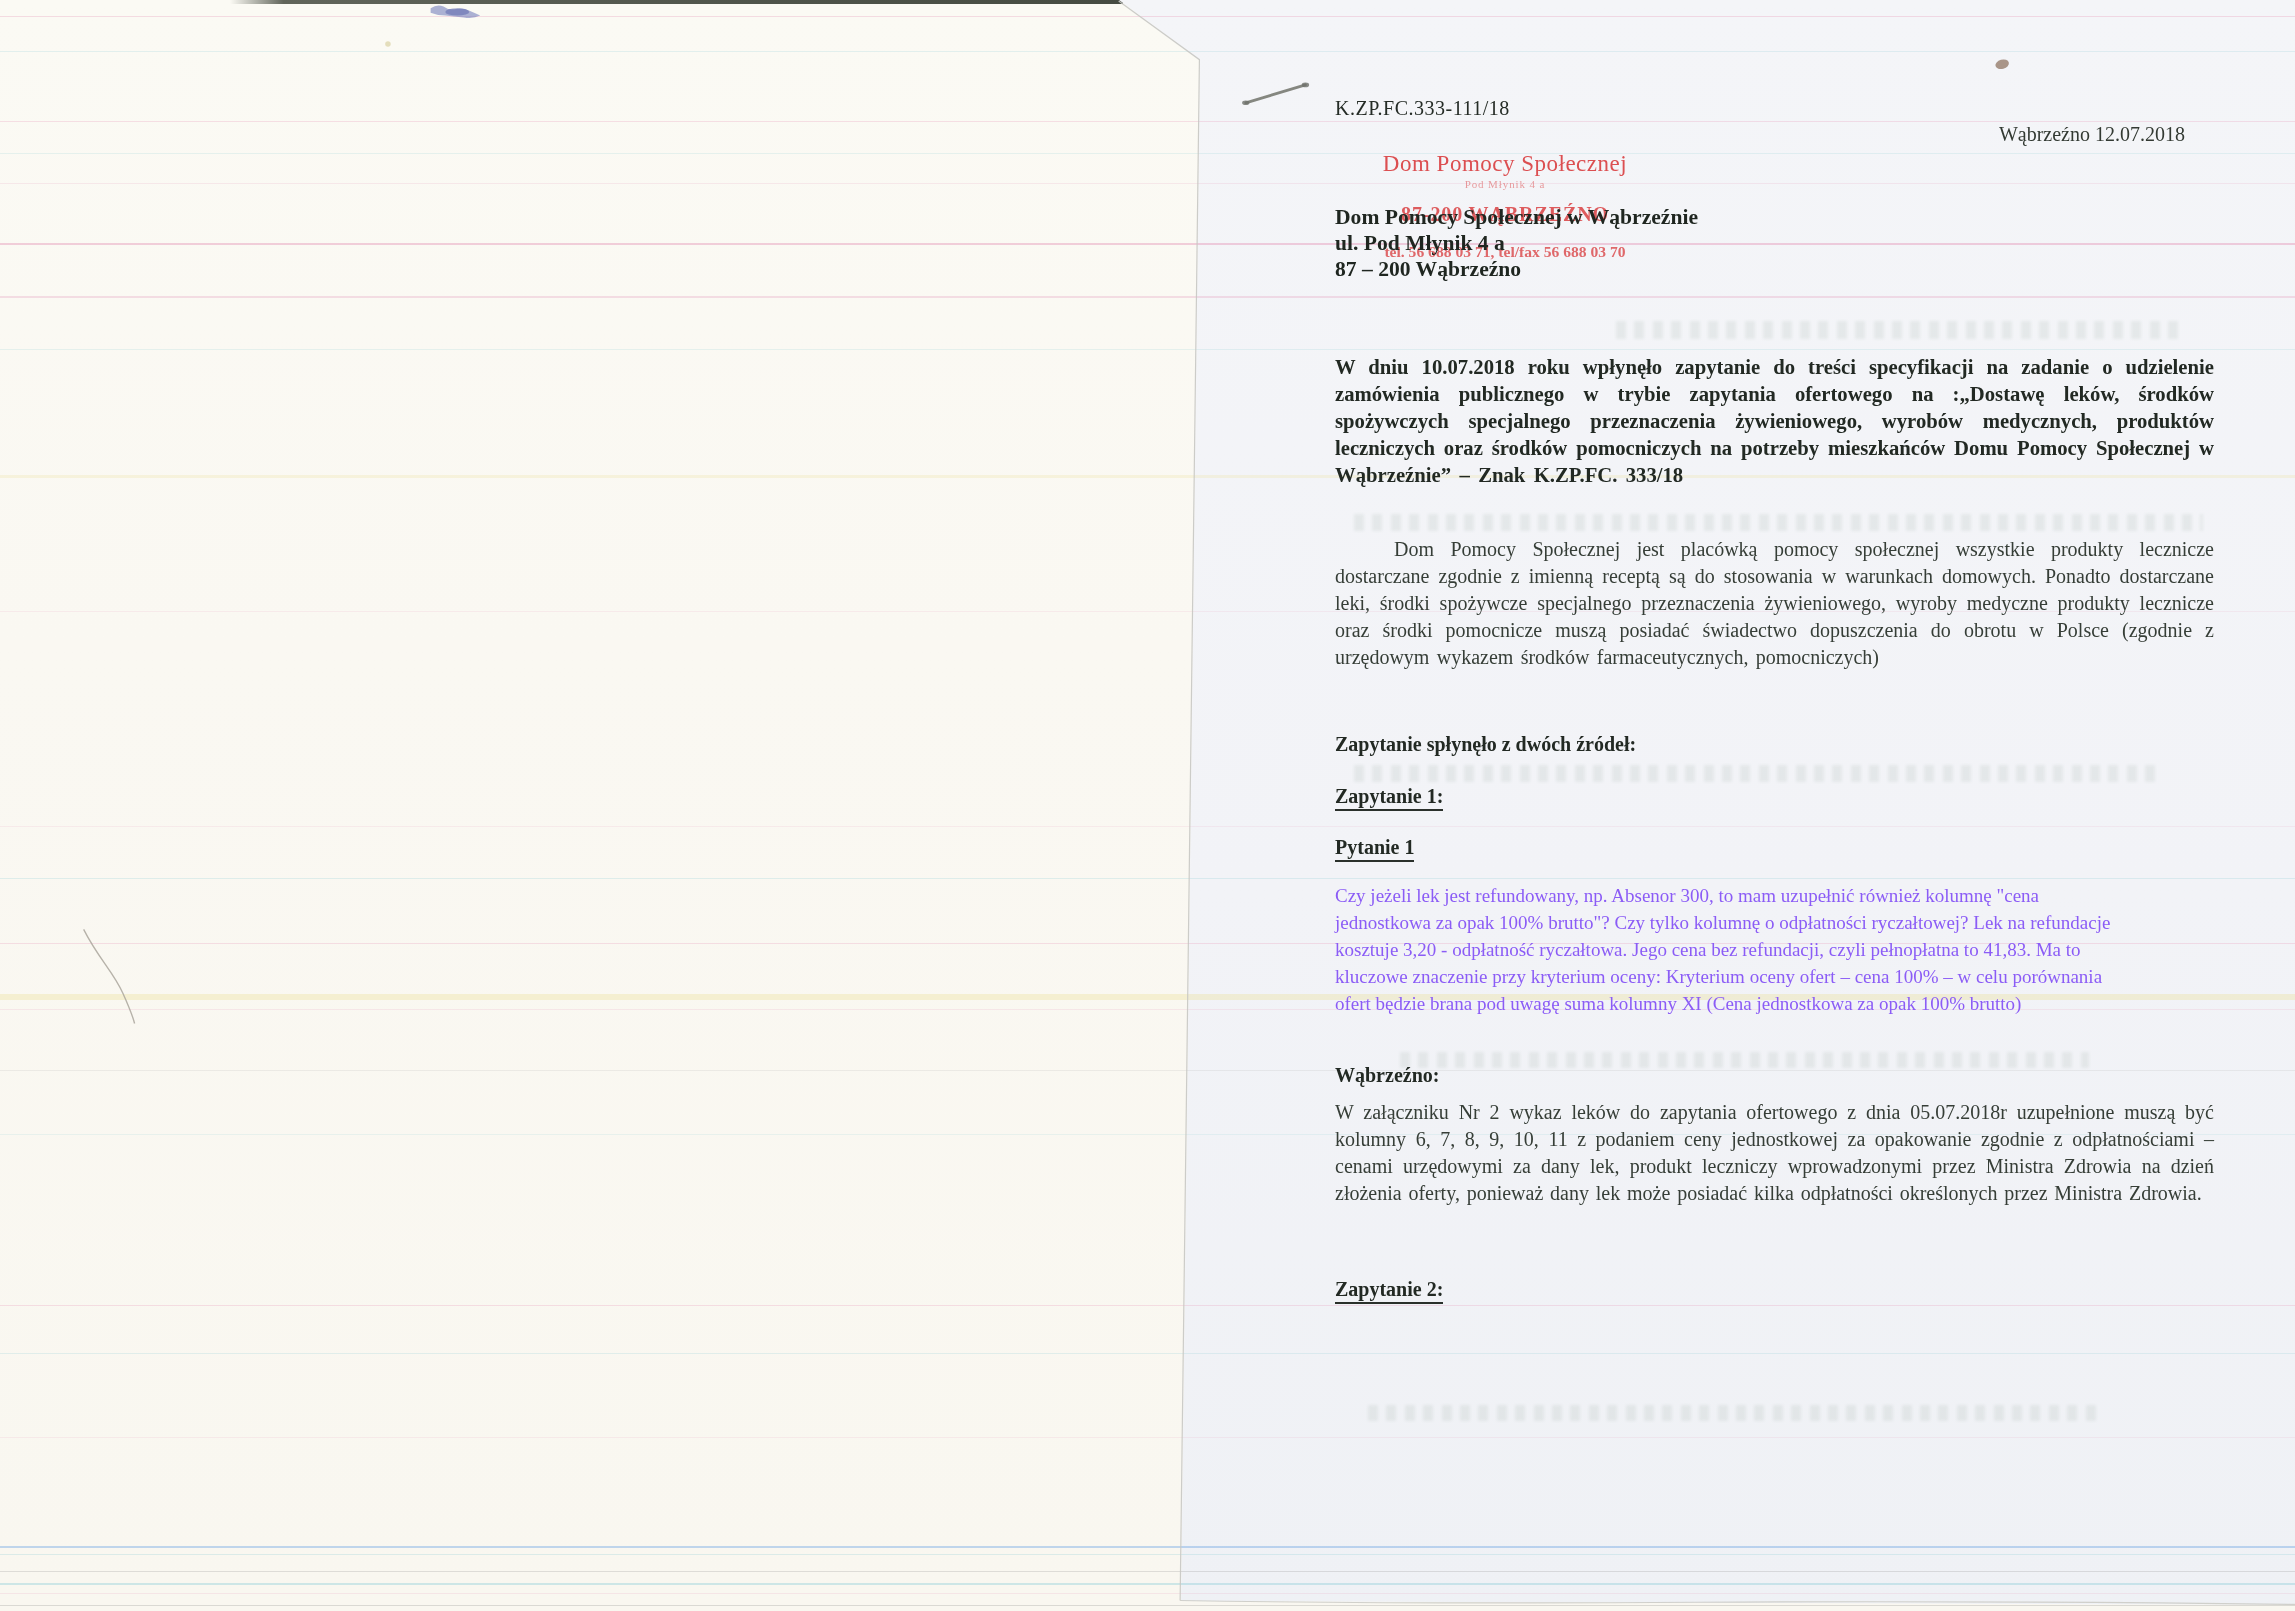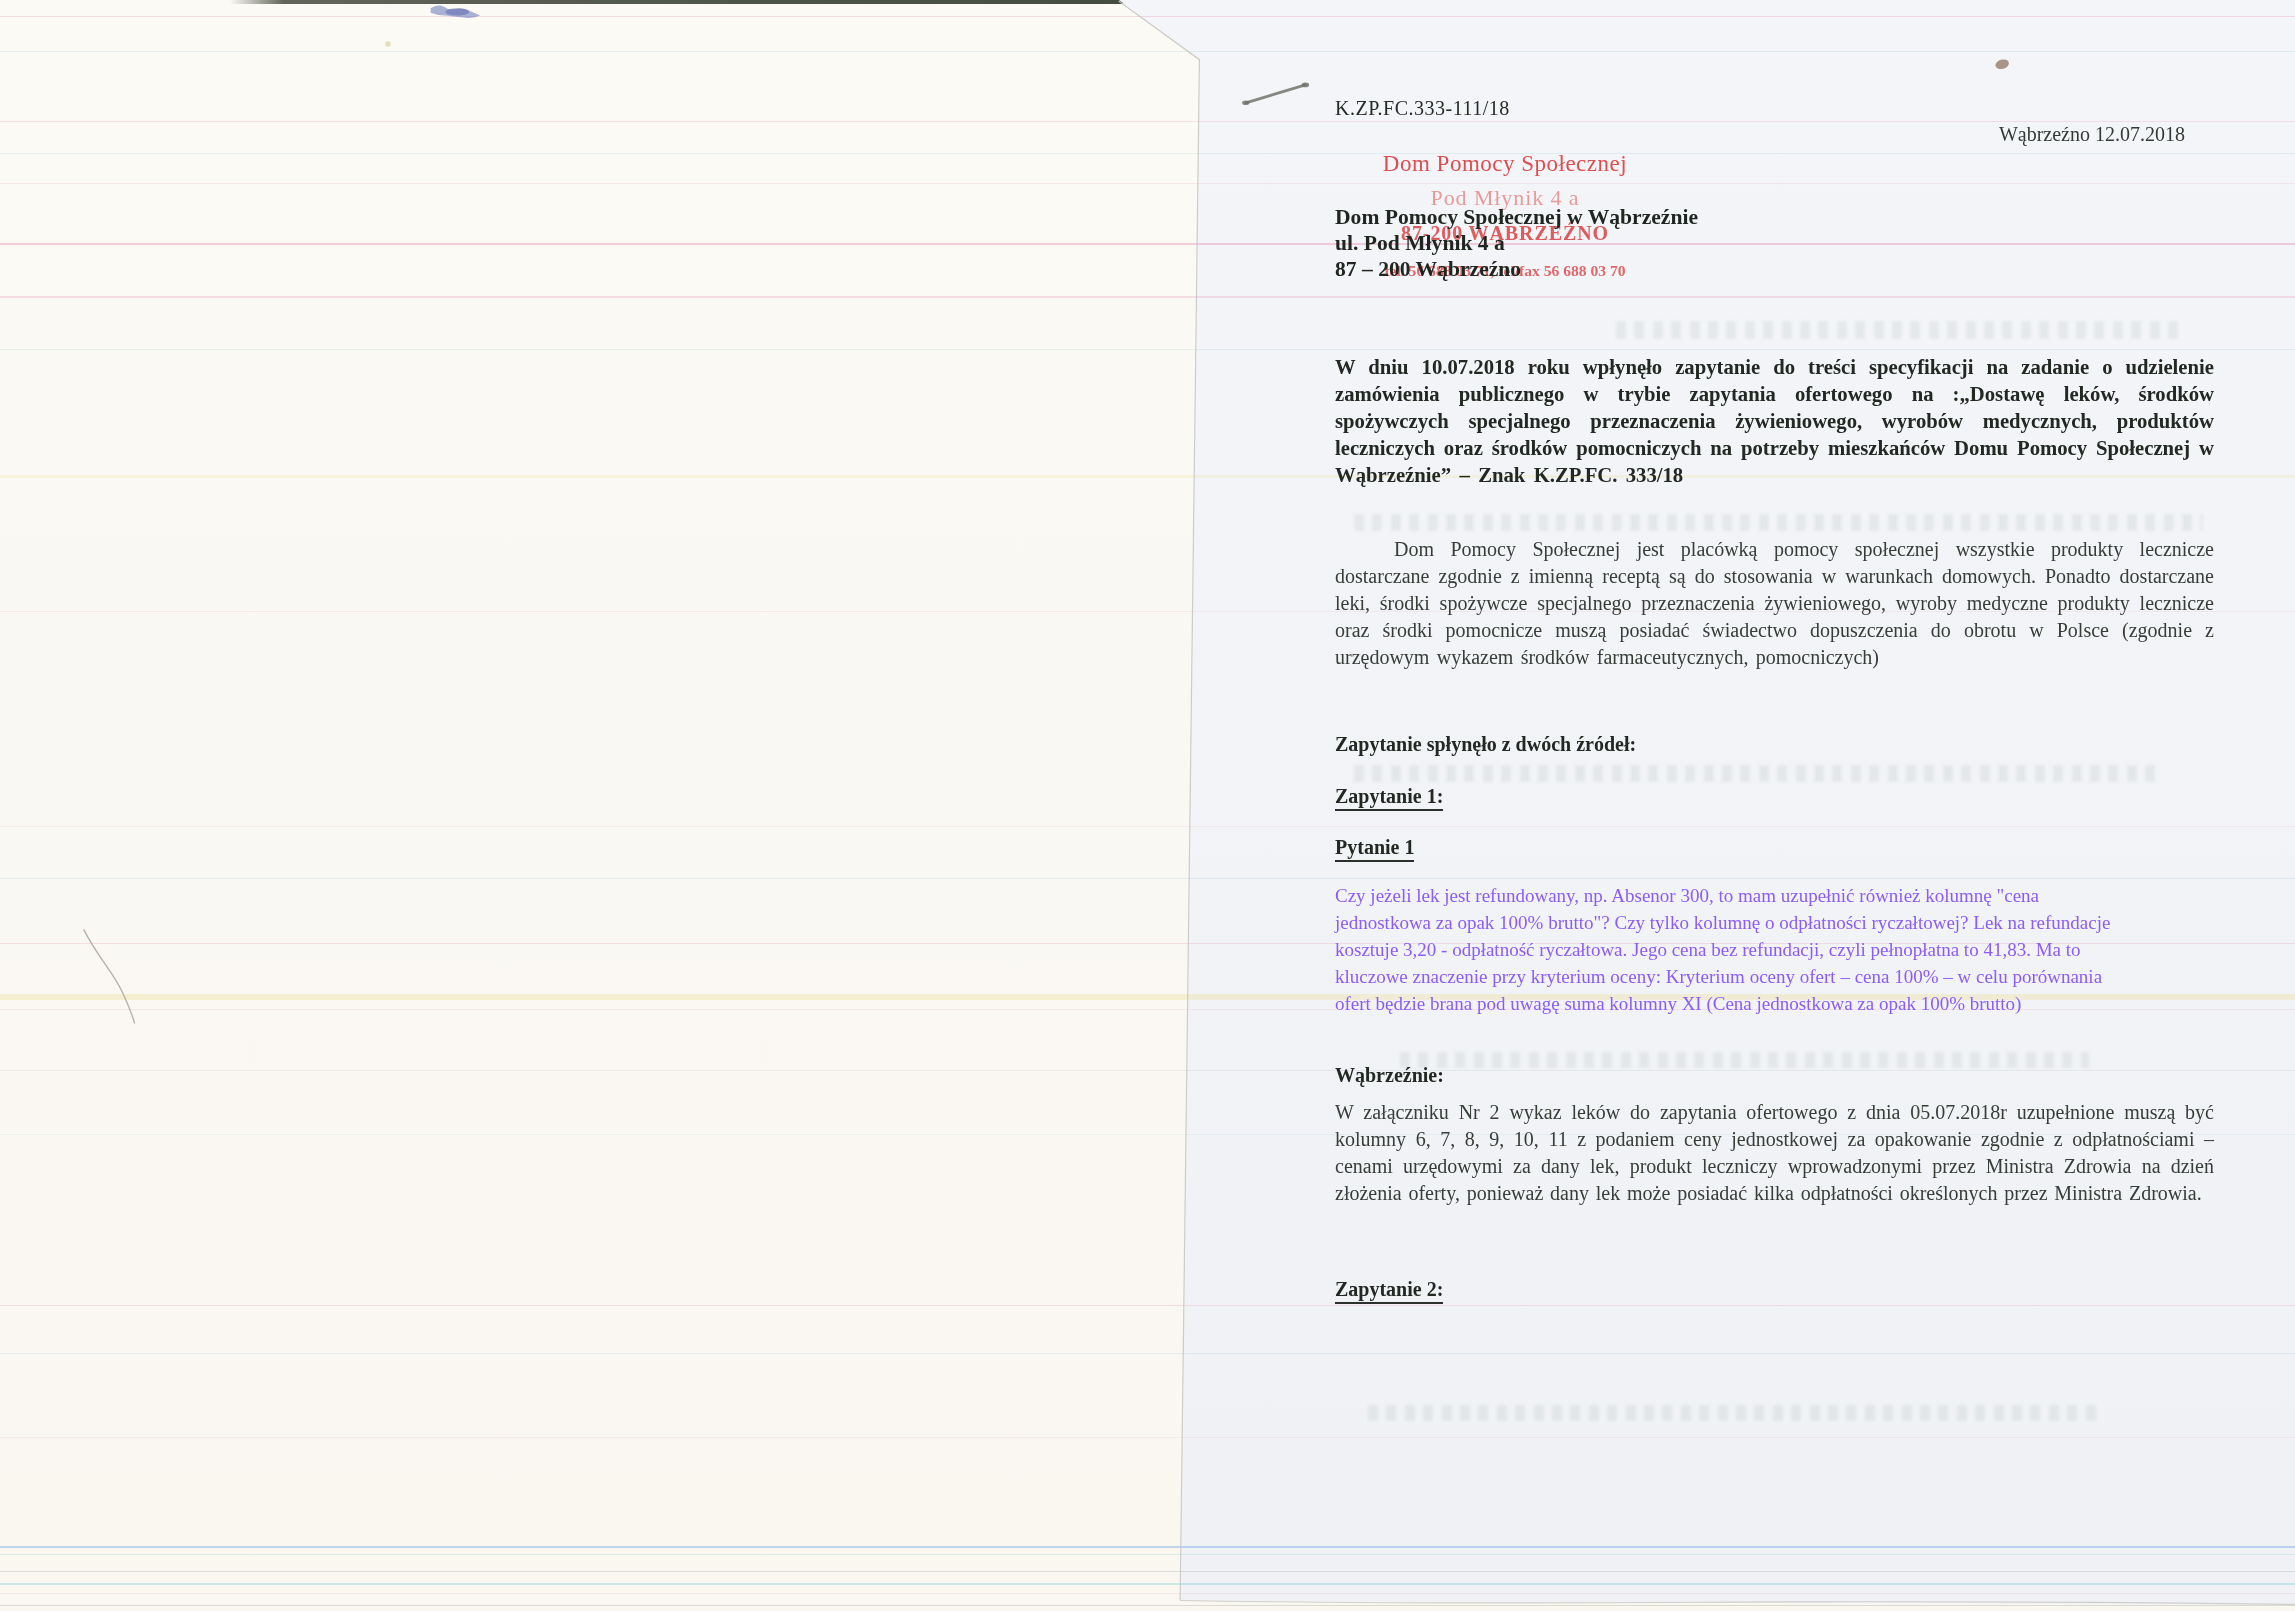--- a/index.html
+++ b/index.html
@@ -24,21 +24,21 @@
   .ghost{position:absolute;filter:blur(1.8px);opacity:.10;
     background:repeating-linear-gradient(90deg,#6d8674 0 10px,transparent 10px 18.4px);}
 
   
   .tx{position:absolute;color:#2c332c;}
   .ref{left:1335px;top:97px;font-size:20px;letter-spacing:0.5px;color:#252c26;}
   .dateline{left:1653px;top:123px;width:532px;text-align:right;font-size:20px;color:#333a33;}
 
   .stamp{position:absolute;left:1358px;top:152px;width:294px;color:#da4143;text-align:center;line-height:1;}
   .stamp .s1{font-size:23px;letter-spacing:0.5px;opacity:.92;}
-  .stamp .s2{font-size:22px;margin-top:12px;opacity:.50;letter-spacing:0.9px;}
+  .stamp .s2{font-size:11px;margin-top:4px;opacity:.50;letter-spacing:0.9px;}
   .stamp .s3{font-size:20px;margin-top:14px;opacity:.85;font-weight:bold;letter-spacing:0.9px;}
   .stamp .s4{font-size:15.6px;margin-top:20px;opacity:.78;font-weight:bold;white-space:nowrap;}
 
   .recipient{left:1335px;top:204px;font-size:21.6px;font-weight:bold;line-height:26px;color:#1f2620;}
   .recipient div{white-space:nowrap;}
 
   .para{left:1335px;width:879px;text-align:justify;}
   .p-intro{top:354px;font-size:20.7px;font-weight:bold;line-height:27px;word-spacing:3.2px;color:#222923;}
   .p-body{top:536px;font-size:20px;line-height:27px;word-spacing:2.3px;color:#363e37;}
   .p-body .indent{display:inline-block;width:59px;}
@@ -119,21 +119,21 @@
   <div class="tx para p-intro">W dniu 10.07.2018 roku wpłynęło zapytanie do treści specyfikacji na zadanie o udzielenie zamówienia publicznego w trybie zapytania ofertowego  na :„Dostawę leków, środków spożywczych specjalnego przeznaczenia żywieniowego, wyrobów medycznych, produktów leczniczych oraz środków pomocniczych na potrzeby mieszkańców Domu Pomocy Społecznej w Wąbrzeźnie” – Znak K.ZP.FC. 333/18</div>
 
   <div class="tx para p-body"><span class="indent"></span><span>Dom Pomocy Społecznej jest placówką pomocy społecznej wszystkie produkty lecznicze dostarczane  zgodnie z imienną receptą są do stosowania w warunkach domowych. Ponadto   dostarczane leki, środki spożywcze specjalnego przeznaczenia żywieniowego, wyroby medyczne  produkty lecznicze  oraz środki  pomocnicze muszą posiadać świadectwo dopuszczenia do obrotu w Polsce (zgodnie z urzędowym wykazem środków farmaceutycznych, pomocniczych)</span></div>
 
   <div class="tx h-bold h-sources">Zapytanie spłynęło z dwóch źródeł:</div>
   <div class="tx h-bold h-zap1"><span class="h-underline">Zapytanie 1:</span></div>
   <div class="tx h-bold h-pyt1"><span class="h-underline">Pytanie 1</span></div>
 
   <div class="tx para p-question">Czy jeżeli lek jest refundowany, np. Absenor 300, to mam uzupełnić również kolumnę "cena jednostkowa za opak 100% brutto"? Czy tylko kolumnę o odpłatności ryczałtowej? Lek na refundacje kosztuje 3,20 - odpłatność ryczałtowa. Jego cena bez refundacji, czyli pełnopłatna to 41,83. Ma to kluczowe znaczenie przy kryterium oceny: Kryterium oceny ofert – cena 100% – w celu porównania ofert będzie brana pod uwagę suma kolumny XI (Cena jednostkowa za opak 100% brutto)</div>
 
-  <div class="tx h-bold h-odp">Wąbrzeźnie:</div>
+  <div class="tx h-bold h-odp">Wąbrzeźno:</div>
   <div class="tx para p-answer">W załączniku Nr 2 wykaz leków do zapytania ofertowego z dnia 05.07.2018r uzupełnione muszą być kolumny 6, 7, 8, 9, 10, 11 z podaniem ceny jednostkowej za opakowanie zgodnie z odpłatnościami – cenami urzędowymi  za dany lek, produkt leczniczy   wprowadzonymi przez Ministra Zdrowia na dzień złożenia oferty, ponieważ dany lek może posiadać kilka odpłatności określonych przez Ministra Zdrowia.</div>
 
   <div class="tx h-bold h-zap2"><span class="h-underline">Zapytanie 2:</span></div>
 
   <svg class="svg-overlay" width="2341" height="1611" viewBox="0 0 5100 3510">
 
     <polyline points="2437,2 2613,130 2571,3487" fill="none" stroke="#c7c7c3" stroke-width="2.6" opacity="0.9"></polyline>
 
     <path d="M2571,3487 Q3050,3495 3700,3491 T5100,3497" fill="none" stroke="#ccccc7" stroke-width="2.4" opacity="0.9"></path>
 

